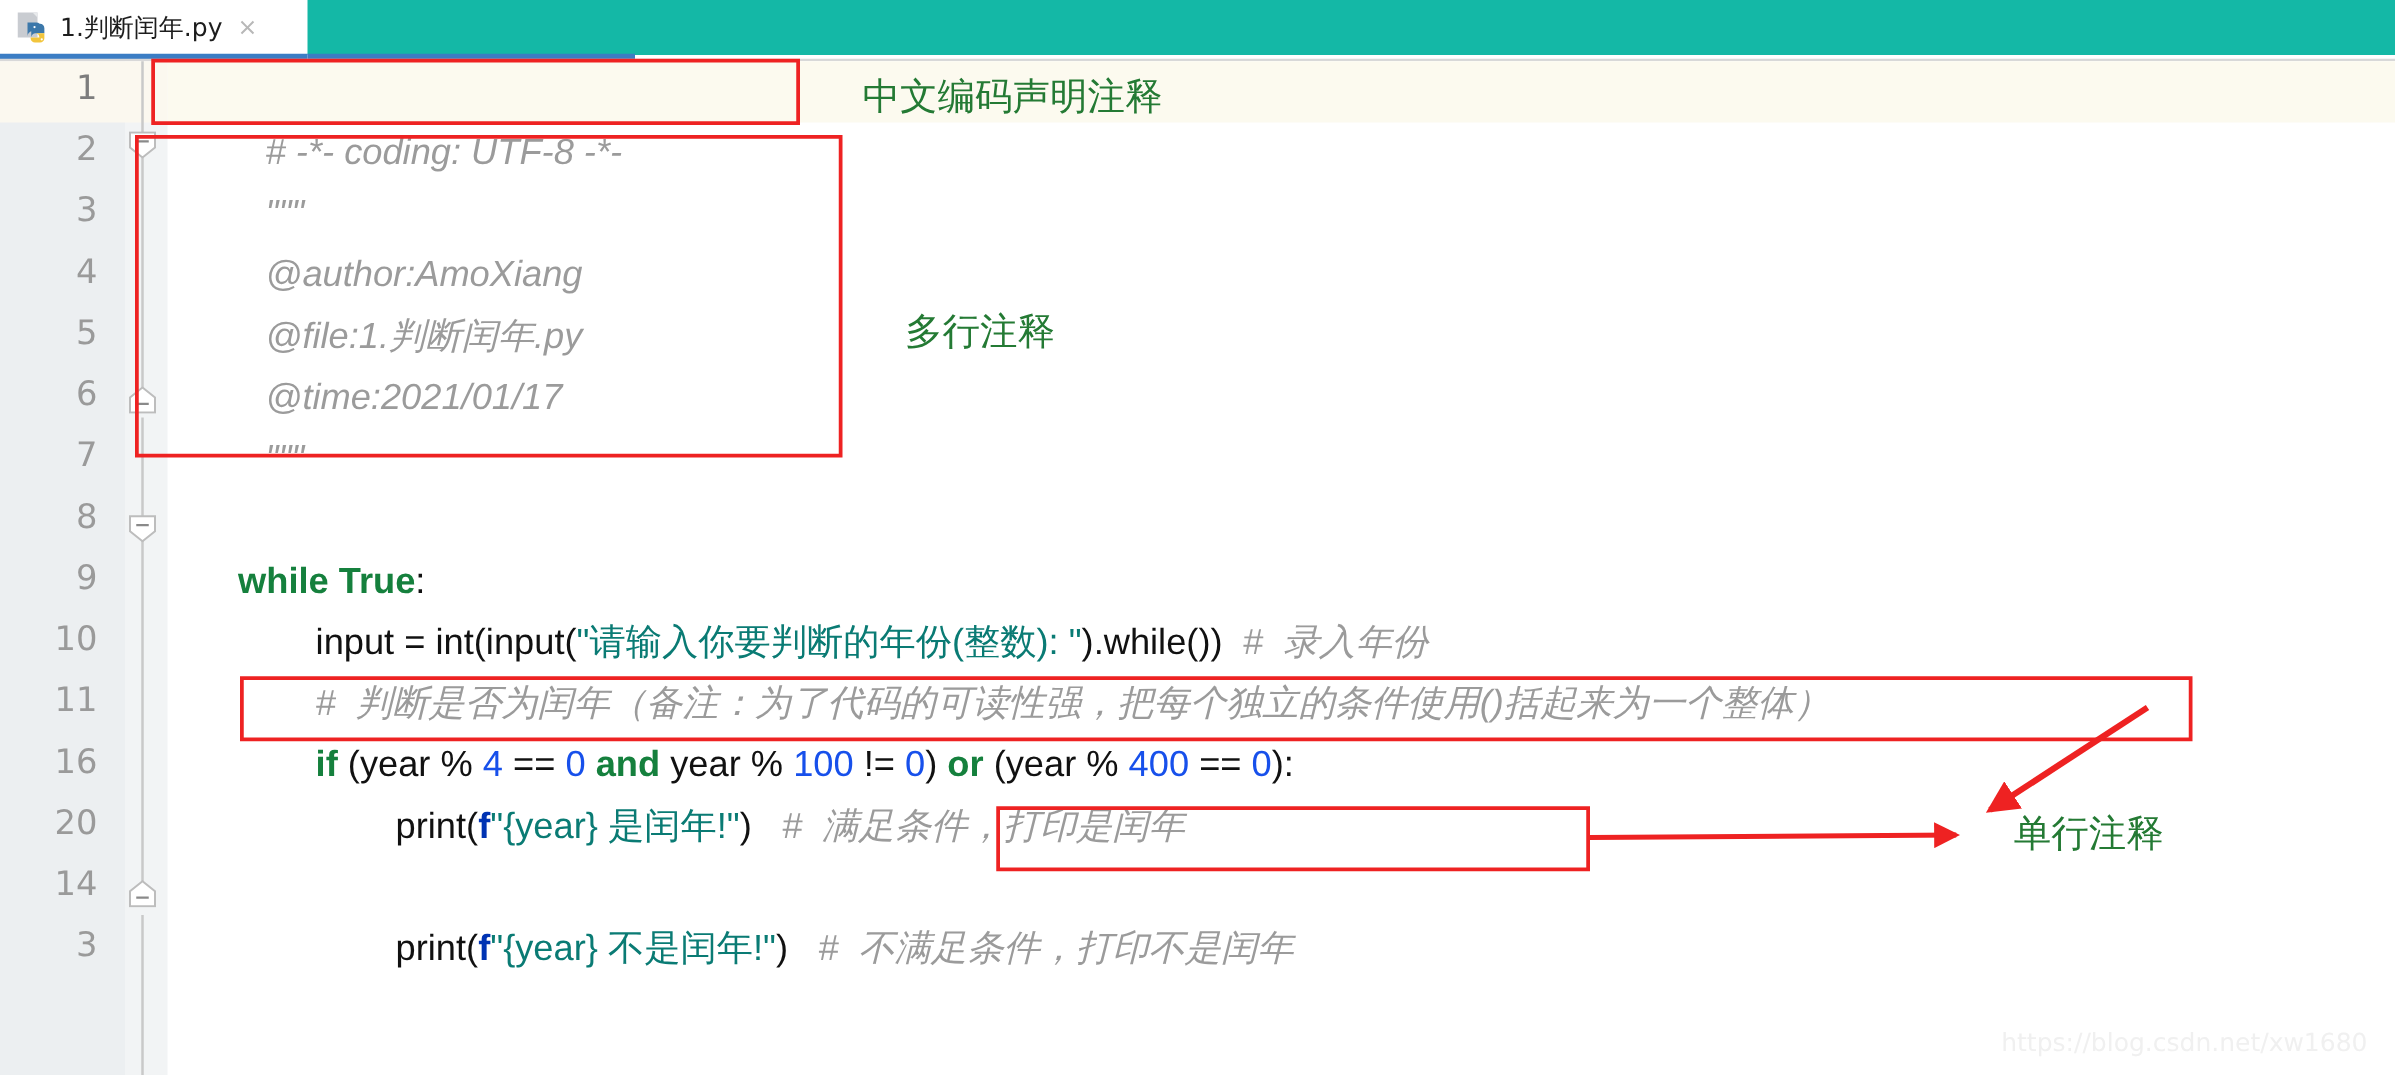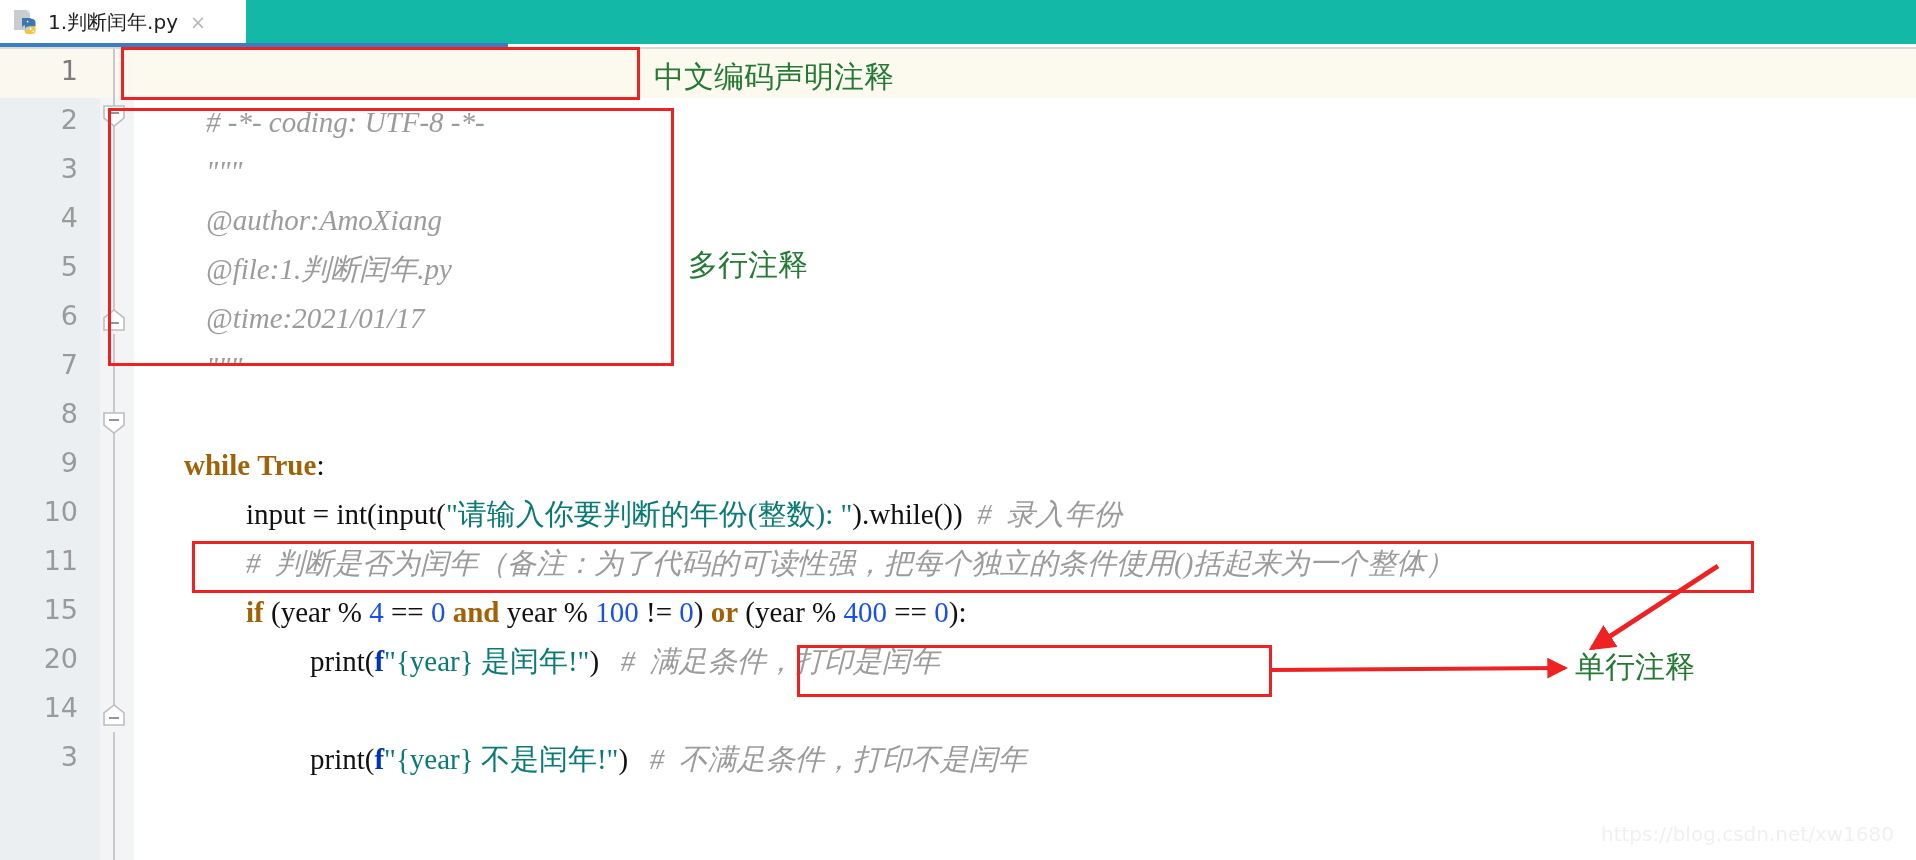--- a/index.html
+++ b/index.html
@@ -135,43 +135,44 @@
     position: absolute;
     left: 0; top: 0;
     width: 1916px; height: 811px;
   }
   .cline {
     position: absolute;
     left: 148px;
     height: 49px;
     line-height: 49px;
     white-space: pre;
-    font-family: Liberation Serif, serif;
+    font-family: Liberation Sans, sans-serif;
     font-size: 29px;
     color: #111111;
   }
   .cm  { color: #9b9b9b; font-style: italic; }     
-  .kw  { color: #a16207; font-weight: bold; }      
+  .kw  { color: #15803d; font-weight: bold; }      
   .num { color: #1750eb; }                          
   .str { color: #0a7b74; }
   .pl  { color: #111111; }
   .fpre{ color: #0033b3; font-weight: bold; }
 
   
   .redbox {
     position: absolute;
     border: 3px solid #ee2222;
     pointer-events: none;
   }
   .greenlabel {
     position: absolute;
     color: #247a34;
     font-family: "DejaVu Sans", "Liberation Sans", sans-serif;
     font-size: 30px;
     white-space: nowrap;
+    margin-left: 36px;
   }
   .arrow-svg {
     position: absolute;
     pointer-events: none;
     overflow: visible;
   }
   .watermark {
     position: absolute;
     right: 22px; bottom: 14px;
     color: #f0f0f0;
@@ -220,21 +221,21 @@
     <div class="linenum" style="top:55px">2</div>
     <div class="linenum" style="top:104px">3</div>
     <div class="linenum" style="top:153px">4</div>
     <div class="linenum" style="top:202px">5</div>
     <div class="linenum" style="top:251px">6</div>
     <div class="linenum" style="top:300px">7</div>
     <div class="linenum" style="top:349px">8</div>
     <div class="linenum" style="top:398px">9</div>
     <div class="linenum" style="top:447px">10</div>
     <div class="linenum" style="top:496px">11</div>
-    <div class="linenum" style="top:545px">15</div>
+    <div class="linenum" style="top:545px">16</div>
     <div class="linenum" style="top:594px">20</div>
     <div class="linenum" style="top:643px">14</div>
     <div class="linenum" style="top:692px">3</div>
 
     <div class="fold-rail" style="top:0px;   height:57px;"></div>
     <div class="fold-rail" style="top:77px;  height:190px;"></div>
     <div class="fold-rail" style="top:285px; height:82px;"></div>
     <div class="fold-rail" style="top:383px; height:282px;"></div>
     <div class="fold-rail" style="top:683px; height:128px;"></div>
 

